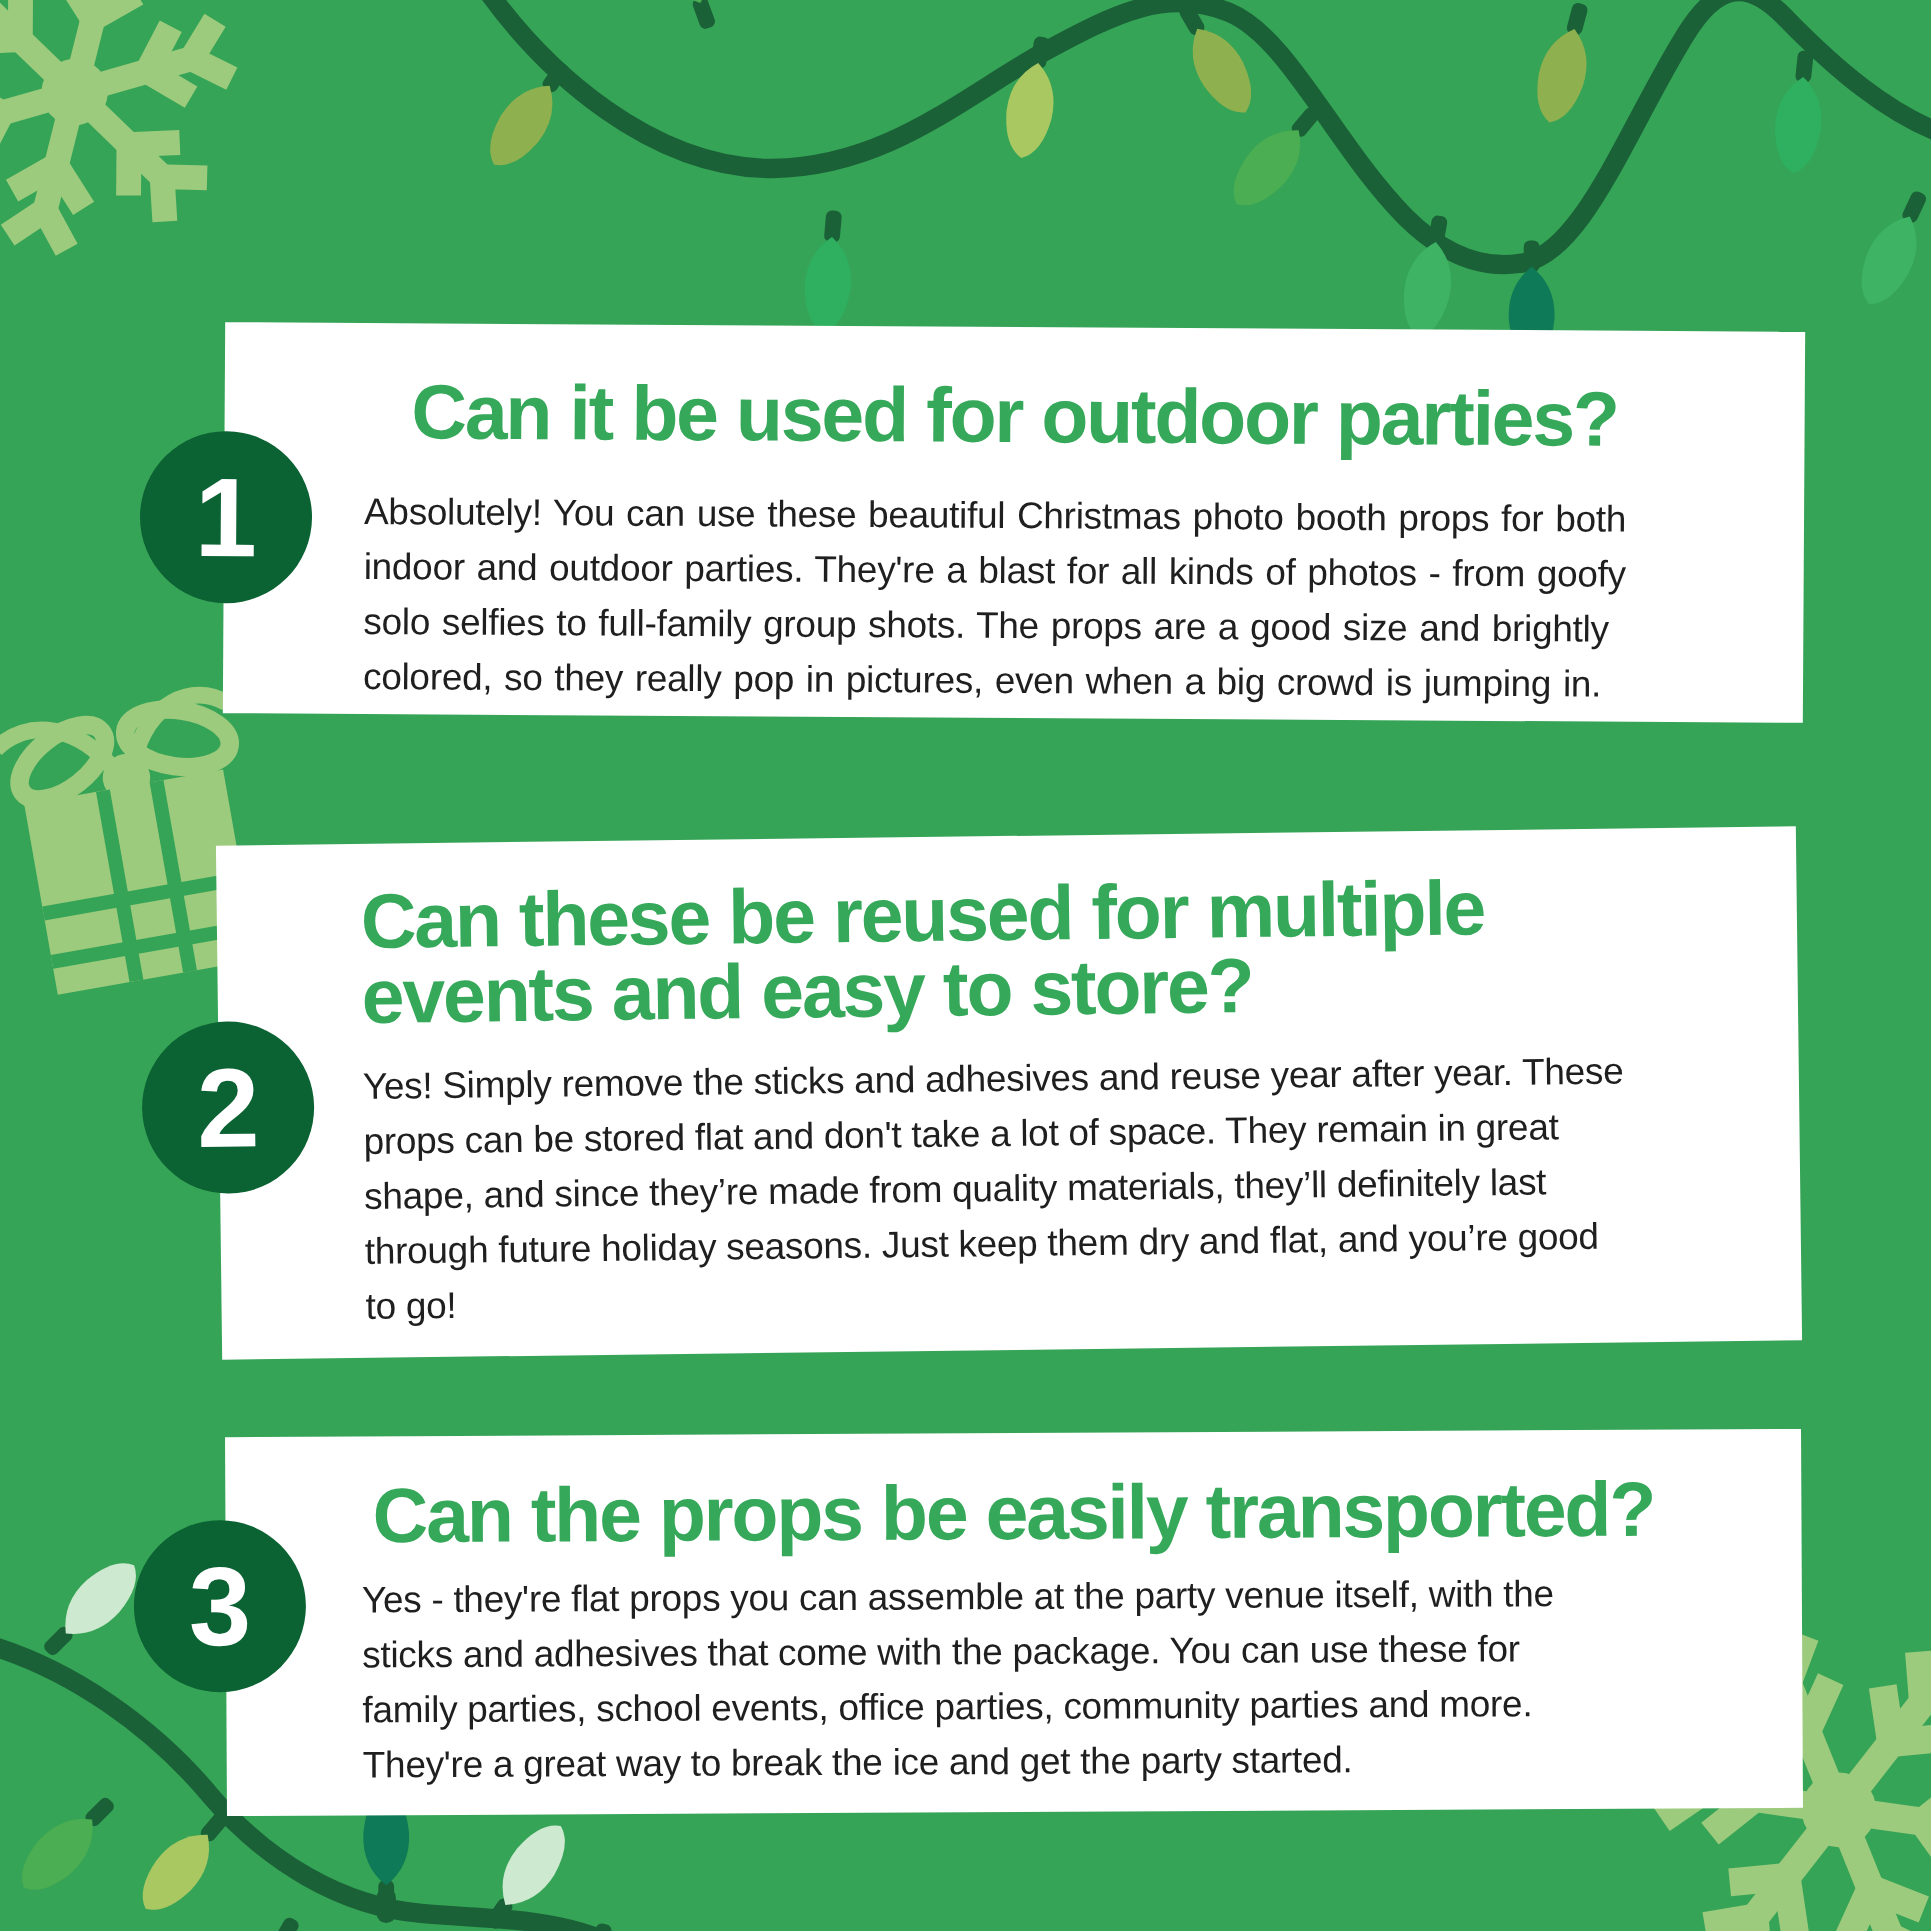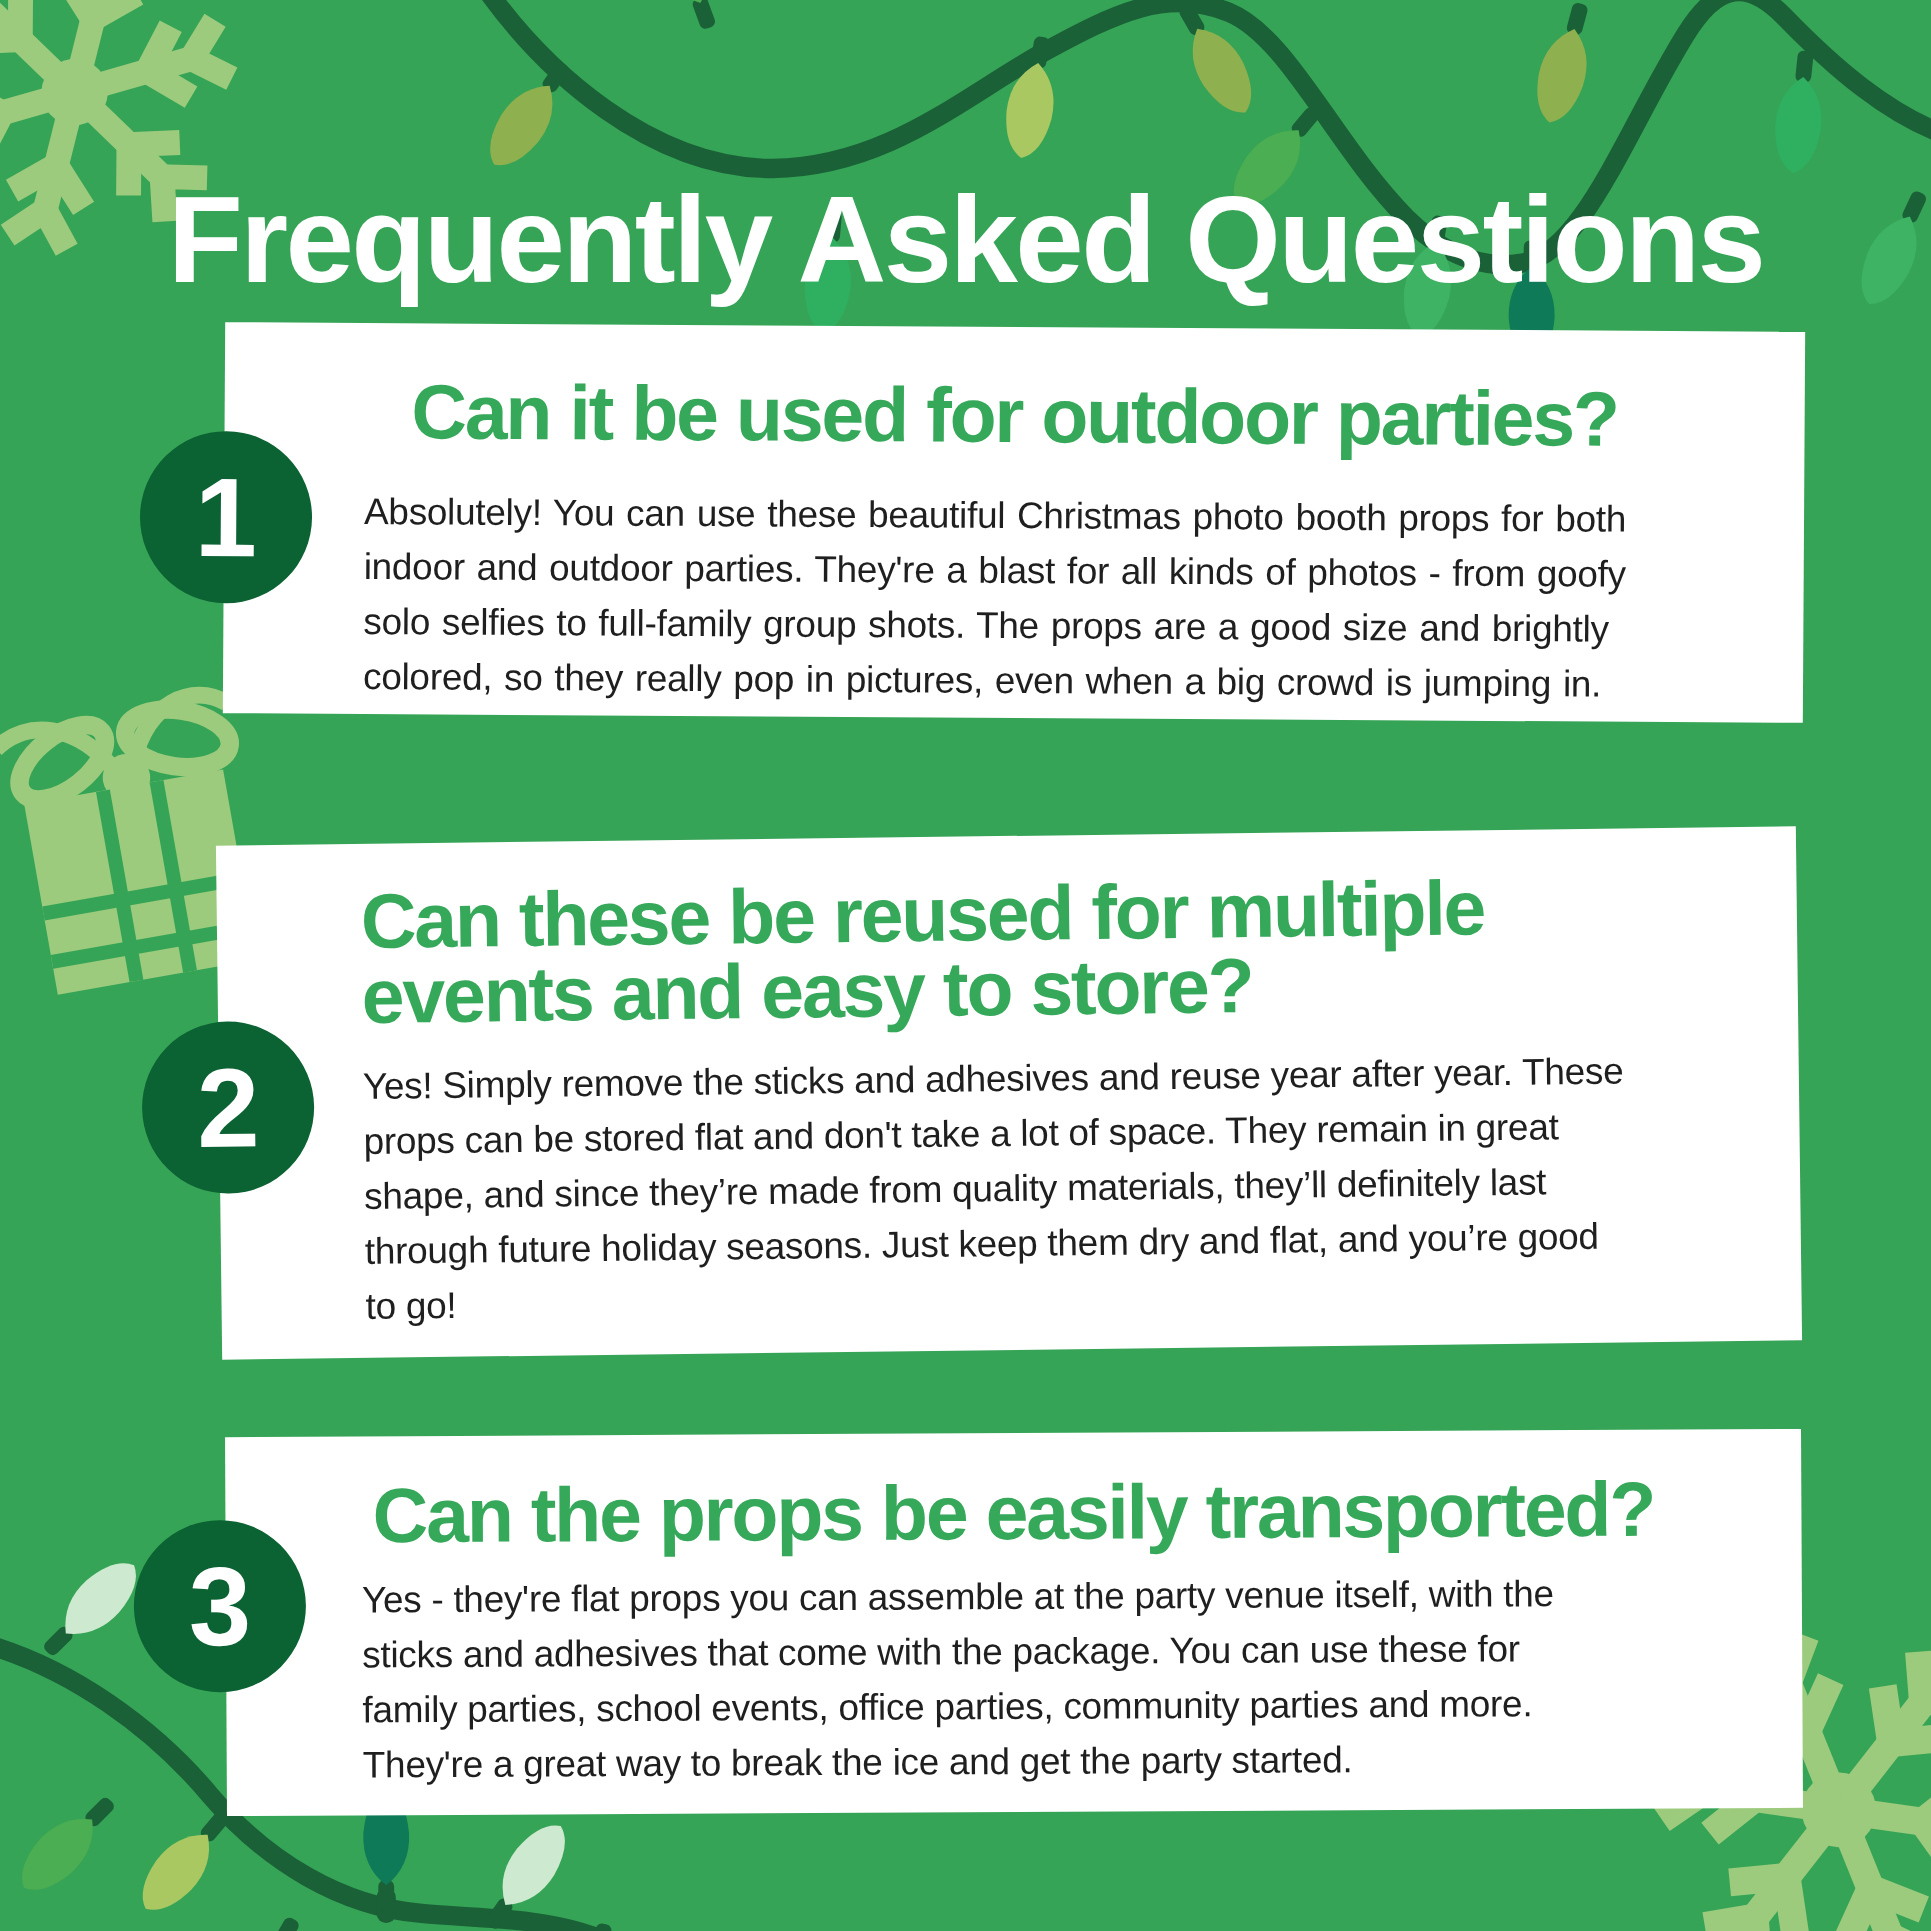--- a/index.html
+++ b/index.html
@@ -174,21 +174,20 @@
       <ellipse class="lg-stroke" stroke-width="21" cx="70" cy="-154" rx="60" ry="32" transform="rotate(18 70 -154)"></ellipse>
       <circle class="lg-fill" cx="5" cy="-120" r="27"></circle>
       <rect class="lg-fill" x="-115" y="-110" width="230" height="220"></rect>
       <rect fill="var(--c-bg)" x="-32" y="-110" width="16" height="220"></rect>
       <rect fill="var(--c-bg)" x="30" y="-110" width="16" height="220"></rect>
       <rect fill="var(--c-bg)" x="-115" y="8" width="230" height="16"></rect>
       <rect fill="var(--c-bg)" x="-115" y="64" width="230" height="16"></rect>
     </g>
   </svg>
 
-  <div class="page-title">Frequently Asked Questions</div>
 
   <div class="card card-1">
     <div class="badge">
       <span>1</span>
     </div>
     <div class="question">Can it be used for outdoor parties?</div>
     <div class="answer">Absolutely! You can use these beautiful Christmas photo booth props for both
 indoor and outdoor parties. They're a blast for all kinds of photos - from goofy
 solo selfies to full-family group shots. The props are a good size and brightly
 colored, so they really pop in pictures, even when a big crowd is jumping in.</div>

